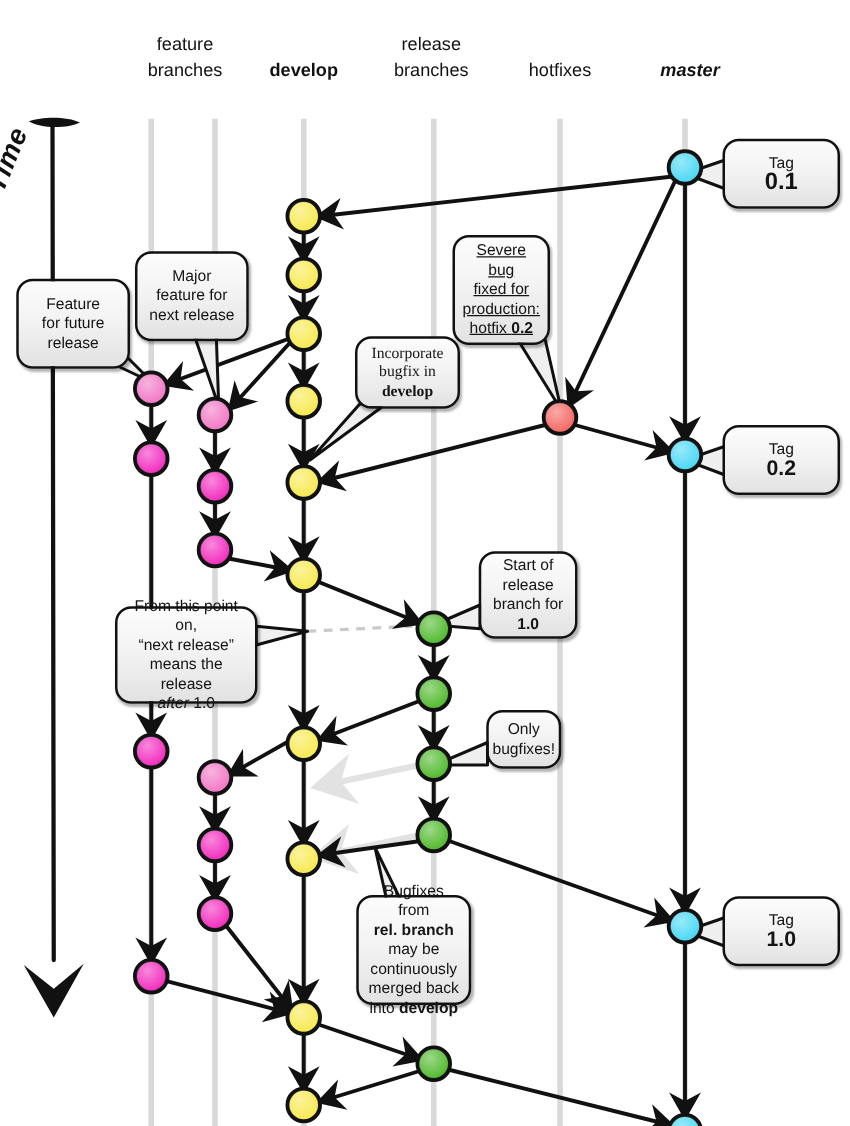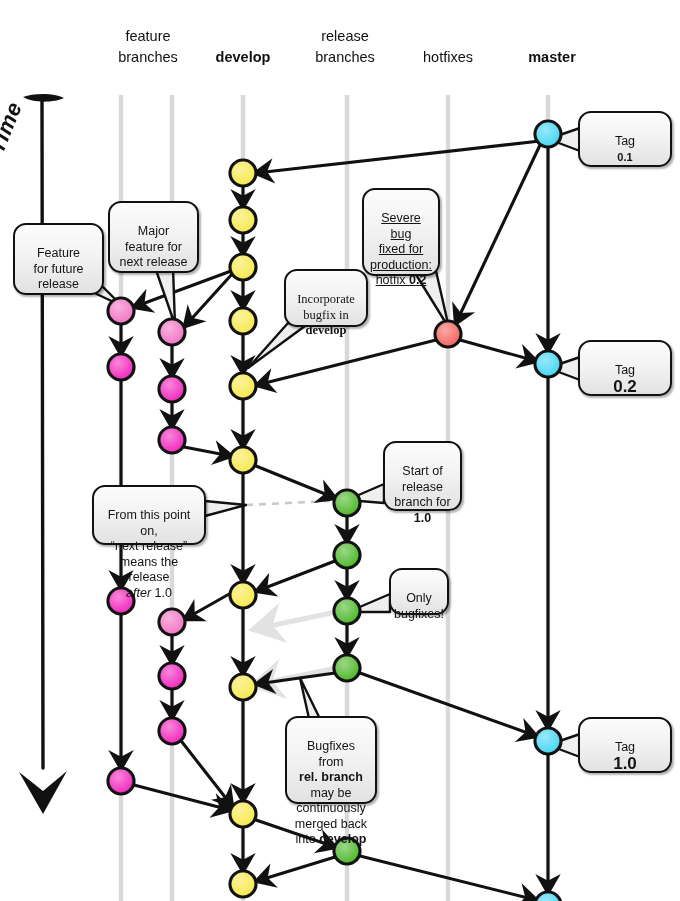--- a/index.html
+++ b/index.html
@@ -5,21 +5,21 @@
   html,body{margin:0;padding:0;background:#ffffff;}
   body{width:680px;height:901px;font-family:"Liberation Sans",sans-serif;color:#111;}
   #stage{position:relative;width:680px;height:901px;overflow:hidden;background:#fff;margin-top:23px;}
   #svg{position:absolute;left:0;top:0;width:680px;height:901px;}
   .lbl{position:absolute;text-align:center;font-size:14.5px;line-height:21px;color:#111;white-space:pre-line;}
   .lbl.bold{font-weight:bold;}
   .bubble{position:absolute;box-sizing:border-box;border:2.5px solid #111;border-radius:13px;
           background:linear-gradient(180deg,#fcfcfc 0%,#f3f3f3 45%,#e2e2e2 100%);
           box-shadow:1.5px 2px 2px rgba(0,0,0,.30);
           font-size:12.5px;line-height:15.5px;color:#141414;text-align:center;
-          display:flex;justify-content:center;padding:21px 7px;}
+          display:flex;align-items:center;justify-content:center;padding:21px 7px;}
   .bubble span{display:block;}
   .bubble b{font-weight:bold;}
   .bubble i{}
   .timelabel{position:absolute;font-size:22px;font-style:italic;font-weight:bold;color:#111;
              transform:rotate(-68deg);transform-origin:left bottom;letter-spacing:.5px;}
 </style>
 </head>
 <body>
 
 <div id="stage">
@@ -234,52 +234,52 @@
     </g>
   </svg>
 
   <div id="col-labels">
       <div class="lbl" style="left: 78px; top: 3px; width: 140px;">feature
 branches</div>
       <div class="lbl bold" style="left: 173px; top: 24px; width: 140px;">develop</div>
       <div class="lbl" style="left: 275px; top: 3px; width: 140px;">release
 branches</div>
       <div class="lbl" style="left: 378px; top: 24px; width: 140px;">hotfixes</div>
-      <div class="lbl bold" style="left: 482px; top: 24px; width: 140px;">master</div>
+      <div class="lbl bold" style="left: 482px; top: 24px; width: 140px; font-style: italic;">master</div>
     </div>
   <div id="time-label-host">
       <div class="timelabel" style="left: 8px; top: 108px;">Time</div>
     </div>
   <div id="bubbles-host">
       <div class="bubble" style="left: 13px; top: 200px; width: 91px; height: 72px;">
         <span>Feature<br>for future<br>release</span>
       </div>
       <div class="bubble" style="left: 108px; top: 178px; width: 91px; height: 72px;">
         <span>Major<br>feature for<br>next release</span>
       </div>
       <div class="bubble" style="left: 362px; top: 165px; width: 78px; height: 88px; text-decoration: underline;">
         <span>Severe bug<br>fixed for<br>production:<br>hotfix <b>0.2</b></span>
       </div>
       <div class="bubble" style="left: 284px; top: 246px; width: 84px; height: 58px; font-family: Liberation Serif, serif;">
         <span>Incorporate<br>bugfix in<br><b>develop</b></span>
       </div>
-      <div class="bubble" style="left: 92px; top: 462px; width: 114px; height: 60px;">
+      <div class="bubble" style="left: 92px; top: 462px; width: 114px; height: 78px;">
         <span>From this point on,<br>“next release”<br>means the release<br><i>after</i> 1.0</span>
       </div>
       <div class="bubble" style="left: 383px; top: 418px; width: 79px; height: 70px;">
         <span>Start of<br>release<br>branch for<br><b>1.0</b></span>
       </div>
       <div class="bubble" style="left: 389px; top: 545px; width: 60px; height: 47px;">
         <span>Only<br>bugfixes!</span>
       </div>
       <div class="bubble" style="left: 285px; top: 693px; width: 92px; height: 88px;">
         <span>Bugfixes from<br><b>rel. branch</b><br>may be<br>continuously<br>merged back<br>into <b>develop</b></span>
       </div>
       <div class="bubble" style="left: 578px; top: 88px; width: 94px; height: 56px;">
-        <span>Tag<br><b style="font-size:11px">0.1</b></span>
+        <span>Tag<br><b style="font-size:19px">0.1</b></span>
       </div>
       <div class="bubble" style="left: 578px; top: 317px; width: 94px; height: 56px;">
         <span>Tag<br><b style="font-size:17px">0.2</b></span>
       </div>
       <div class="bubble" style="left: 578px; top: 694px; width: 94px; height: 56px;">
         <span>Tag<br><b style="font-size:17px">1.0</b></span>
       </div>
     </div>
 </div>
 

